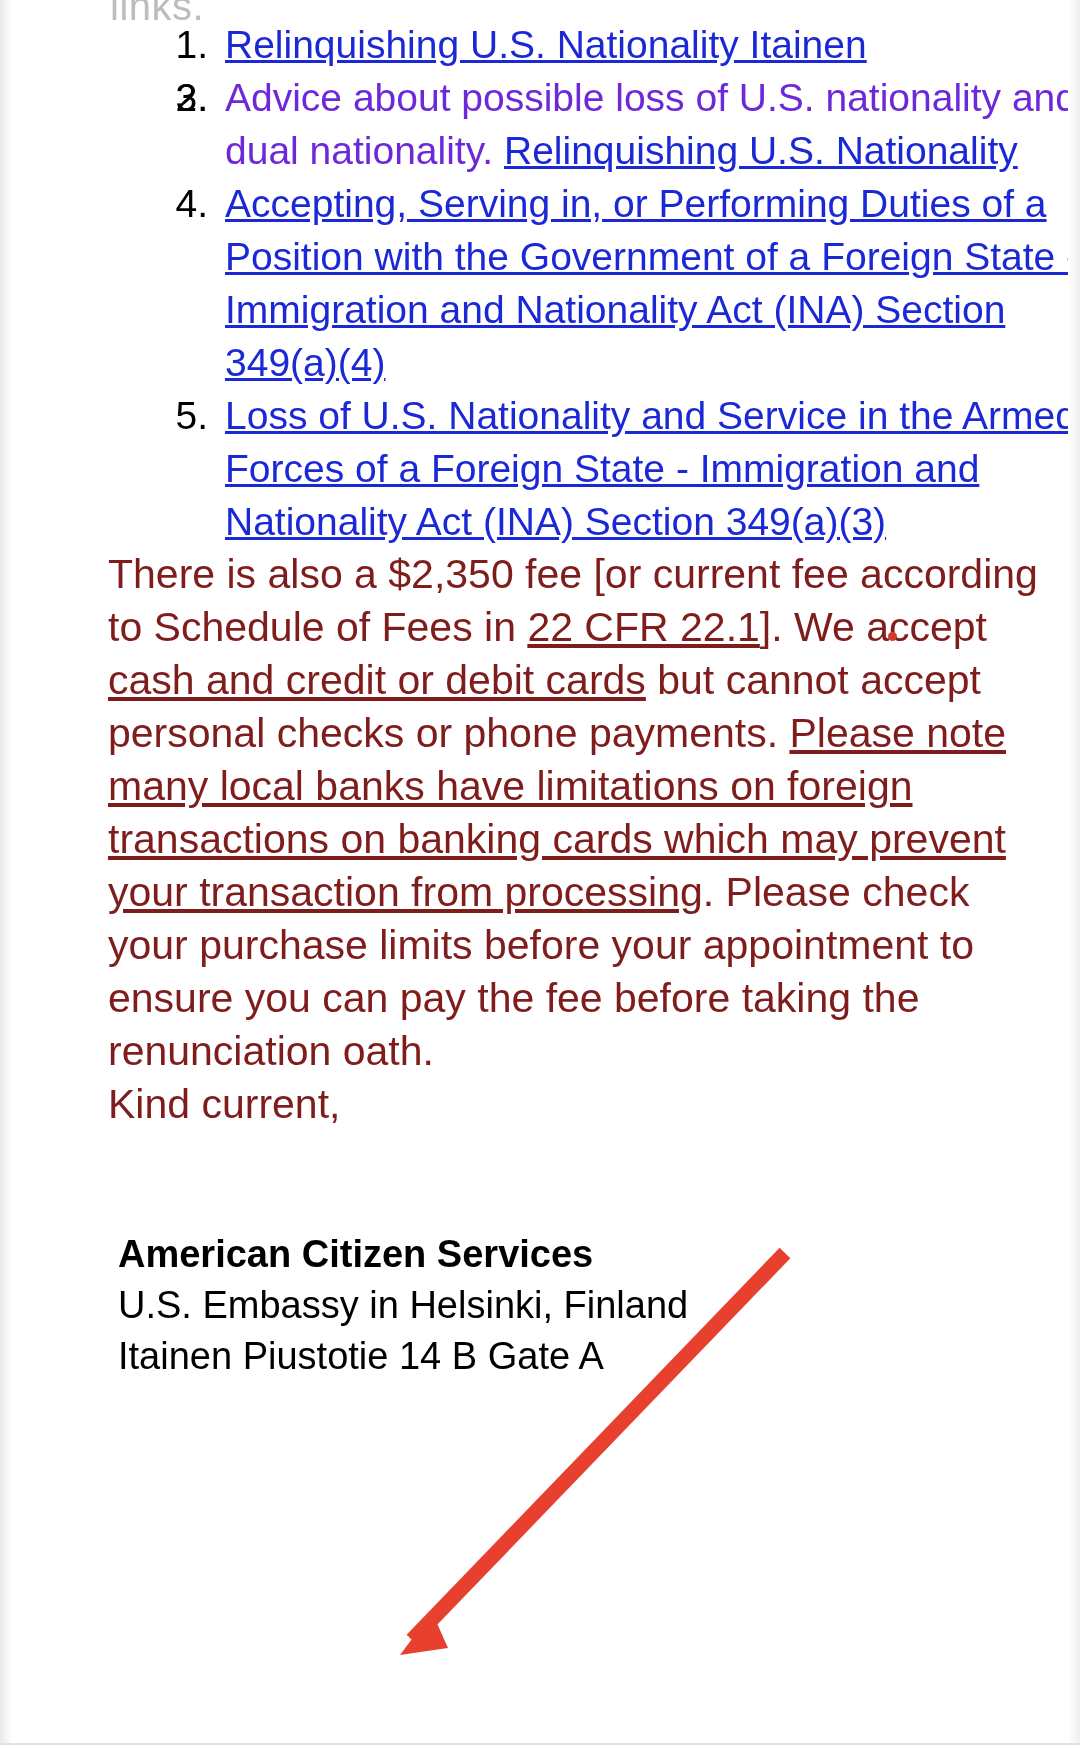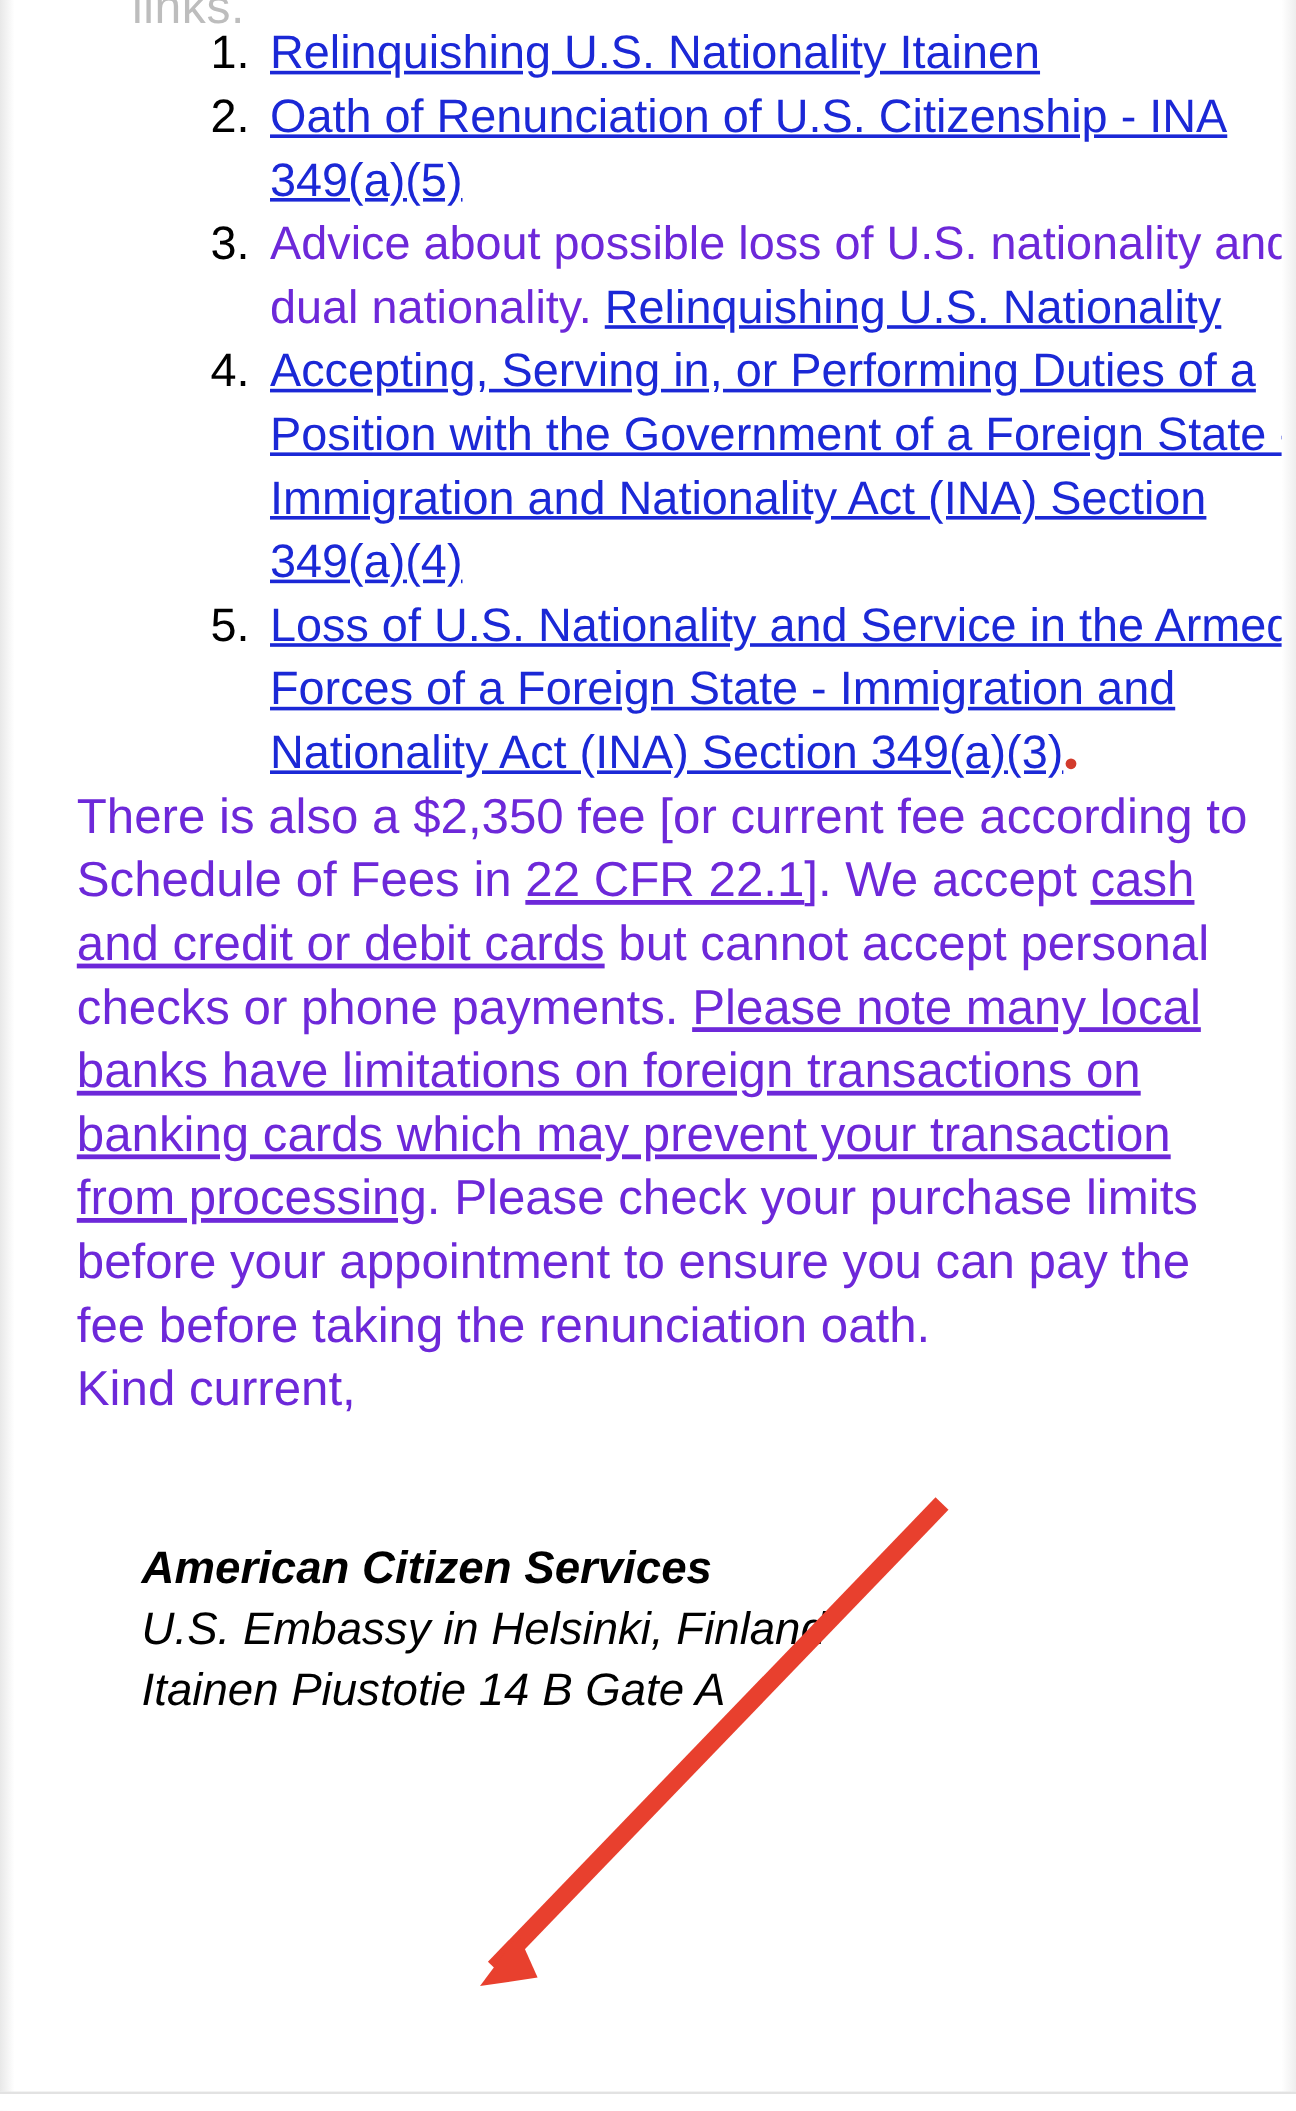--- a/index.html
+++ b/index.html
@@ -64,32 +64,31 @@
     text-decoration: underline;
     text-decoration-color: #1b28d6;
   }
   .plain {
     color: #6d28d9;
   }
   p.para {
     font-size: 41px;
     line-height: 53px;
     margin: 0;
-    padding: 0 30px 0 64px;
-    color: #6d28d9;
+    padding: 0 30px 0 108px;
+    color: #7f1d1d;
     text-align: left;
   }
   .u {
     text-decoration: underline;
   }
   .sig {
     padding: 0 16px 0 118px;
     font-size: 38px;
     line-height: 51px;
-    font-style: italic;
   }
   .sig .bold {
     font-weight: bold;
   }
   .spacer-sig { height: 98px; }
   .dot {
     position: absolute;
     left: 888px;
     top: 632px;
     width: 9px;
@@ -139,21 +138,20 @@
 
     <ol class="numlist">
 
       <li>
         <span class="num">1.</span>
         <a href="#" class="link">Relinquishing U.S. Nationality Itainen</a>
       </li>
 
       <li>
         <span class="num">2.</span>
-        <a href="#" class="link">Oath of Renunciation of U.S. Citizenship - INA 349(a)(5)</a>
       </li>
 
       <li>
         <span class="num">3.</span>
         <span class="plain">Advice about possible loss of U.S. nationality and dual nationality. </span><a href="#" class="link">Relinquishing U.S. Nationality</a>
       </li>
 
       <li>
         <span class="num">4.</span>
         <a href="#" class="link">Accepting, Serving in, or Performing Duties of a Position with the Government of a Foreign State - Immigration and Nationality Act (INA) Section 349(a)(4)</a>

